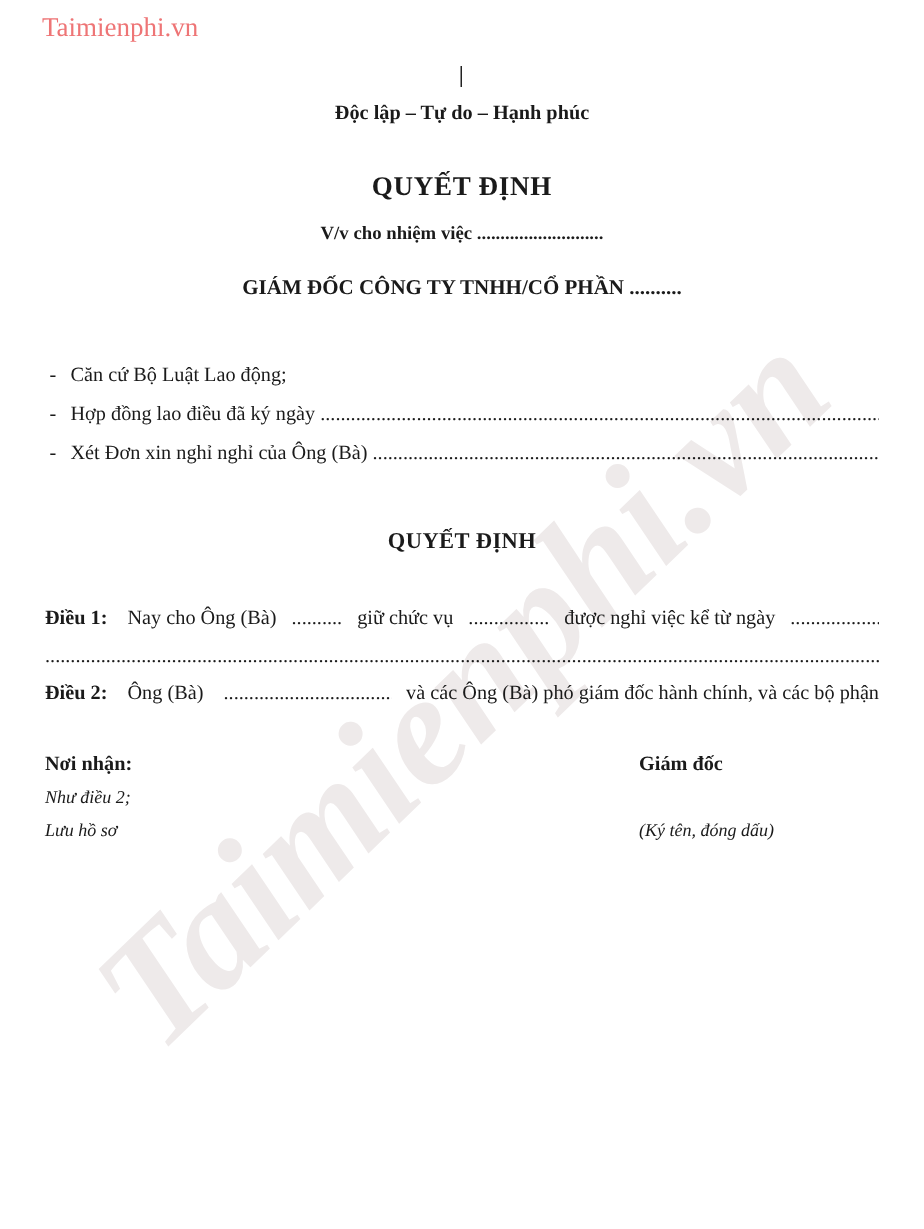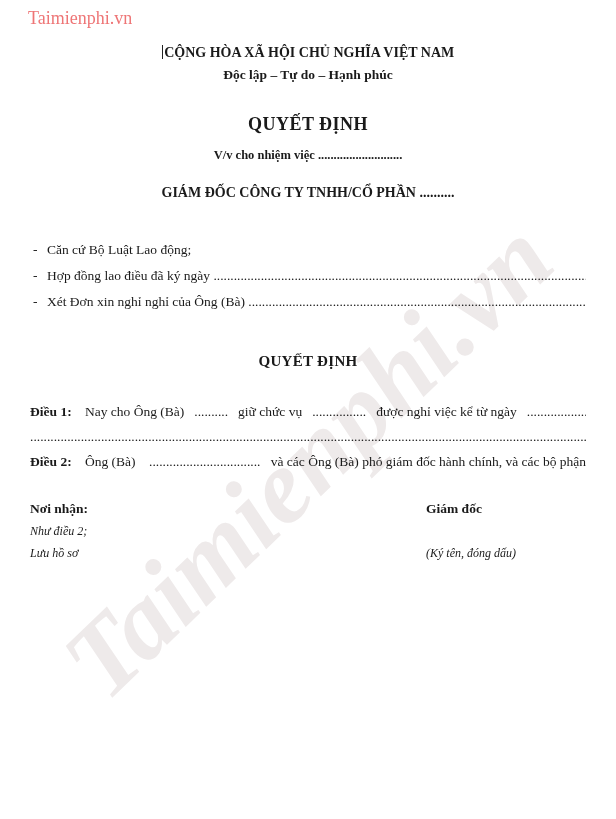--- a/index.html
+++ b/index.html
@@ -57,21 +57,21 @@
 <body>
 
 <div class="page">
 
   <div class="watermark" style="color: rgb(238, 234, 234);">Taimienphi.vn</div>
 
   <div class="logo" style="color: rgb(238, 117, 118);">Taimienphi.vn</div>
 
   <div class="content">
 
-    <div class="center h-national"><span class="caret"></span><span>CỘNG HÒA XÃ HỘI CHỦ NGHĨA VIỆT NAM</span></div>
+    <div class="center h-national"><span class="caret"></span></div>
     <div class="center h-motto">Độc lập – Tự do – Hạnh phúc</div>
 
     <div class="center title-main">QUYẾT ĐỊNH</div>
     <div class="center title-subject">V/v cho nhiệm việc ...........................</div>
     <div class="center title-issuer">GIÁM ĐỐC CÔNG TY TNHH/CỔ PHẦN ..........</div>
 
     <div class="grounds">
       <div class="ground">
         <span class="marker">-</span>
         <span class="g-text">Căn cứ Bộ Luật Lao động;</span>

